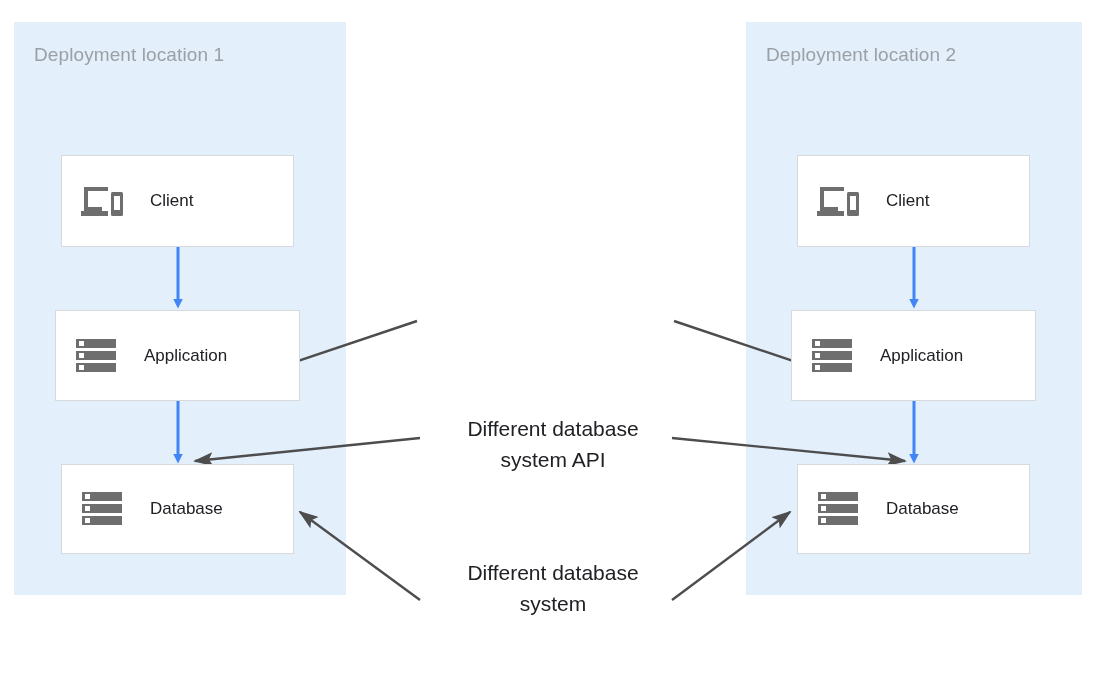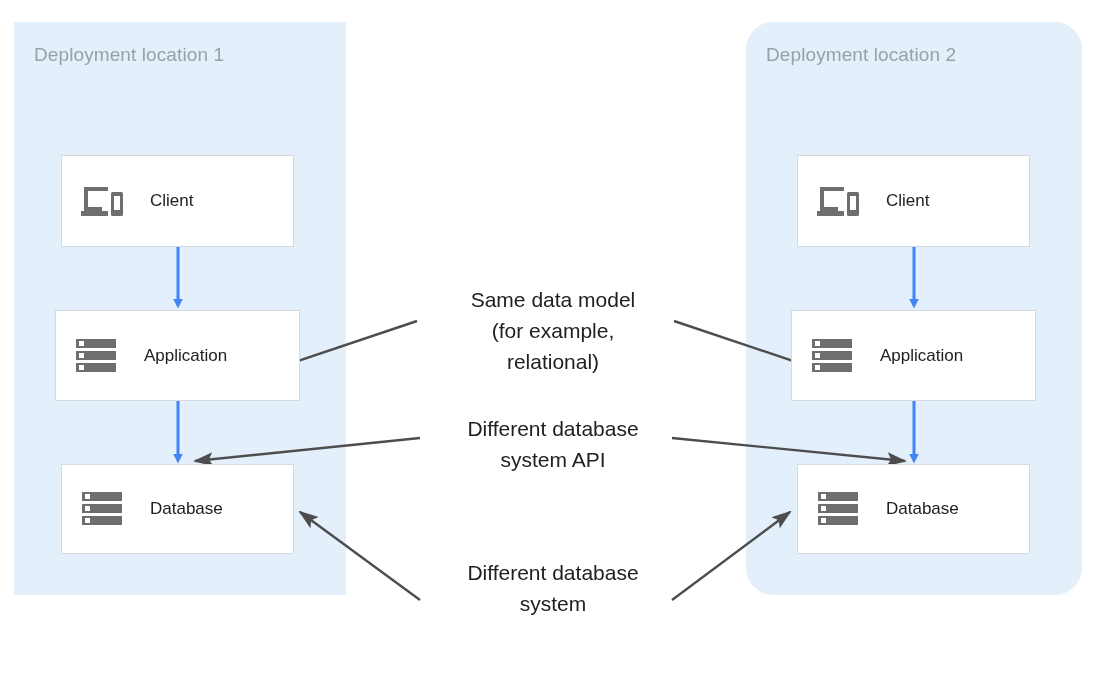--- a/index.html
+++ b/index.html
@@ -18,21 +18,21 @@
     background: #ffffff;
     overflow: hidden;
   }
 
   
   .zone {
     position: absolute;
     background: #e3effb;
   }
   #zone-left  { left: 14px;  top: 22px; width: 332px; height: 573px; }
-  #zone-right { left: 746px; top: 22px; width: 336px; height: 573px; border-radius: 27px; }
+  #zone-right { left: 746px; top: 22px; width: 336px; height: 573px; }
 
   .zone-title {
     position: absolute;
     left: 20px;
     top: 22px;
     font-size: 19px;
     color: #9aa0a6;
     letter-spacing: 0.1px;
     white-space: nowrap;
   }
@@ -226,23 +226,20 @@
         <rect x="5" y="5" width="5" height="5" fill="#ffffff"></rect>
         <rect x="2" y="15" width="40" height="9" fill="#6e6e6e"></rect>
         <rect x="5" y="17" width="5" height="5" fill="#ffffff"></rect>
         <rect x="2" y="27" width="40" height="9" fill="#6e6e6e"></rect>
         <rect x="5" y="29" width="5" height="5" fill="#ffffff"></rect>
       </svg>
     </span>
     <span class="node-label">Database</span>
   </div>
 
-  <div class="annotation" id="annot-data-model">Same data model
-(for example,
-relational)</div>
 
   <div class="annotation" id="annot-api">Different database
 system API</div>
 
   <div class="annotation" id="annot-system">Different database
 system</div>
 
 </div>
 
 </body></html>

